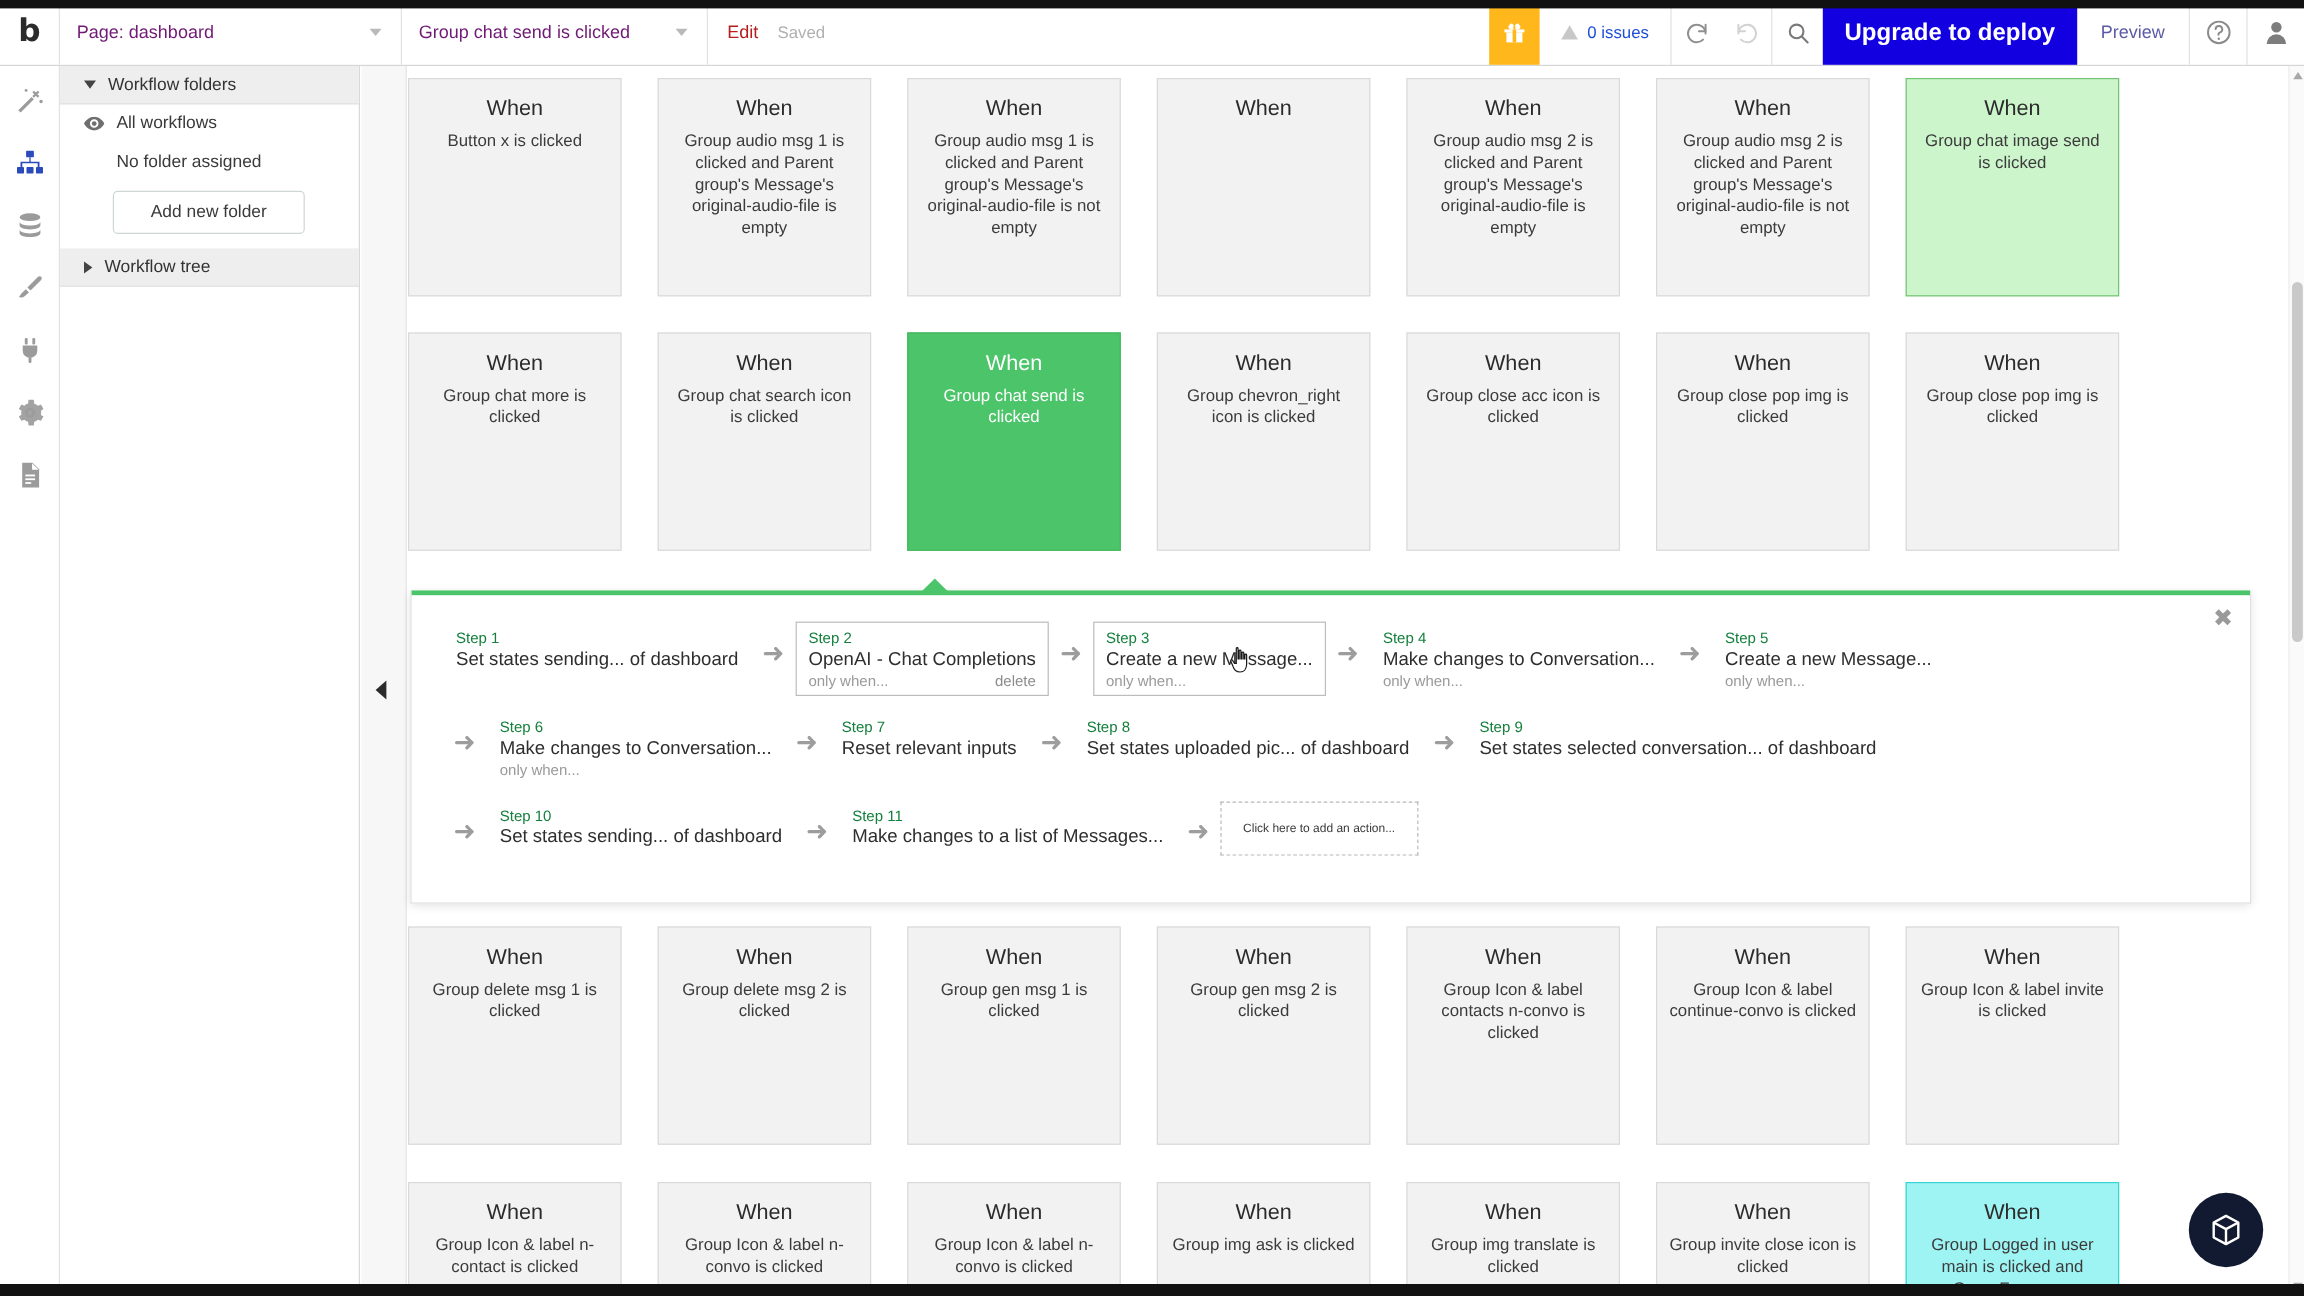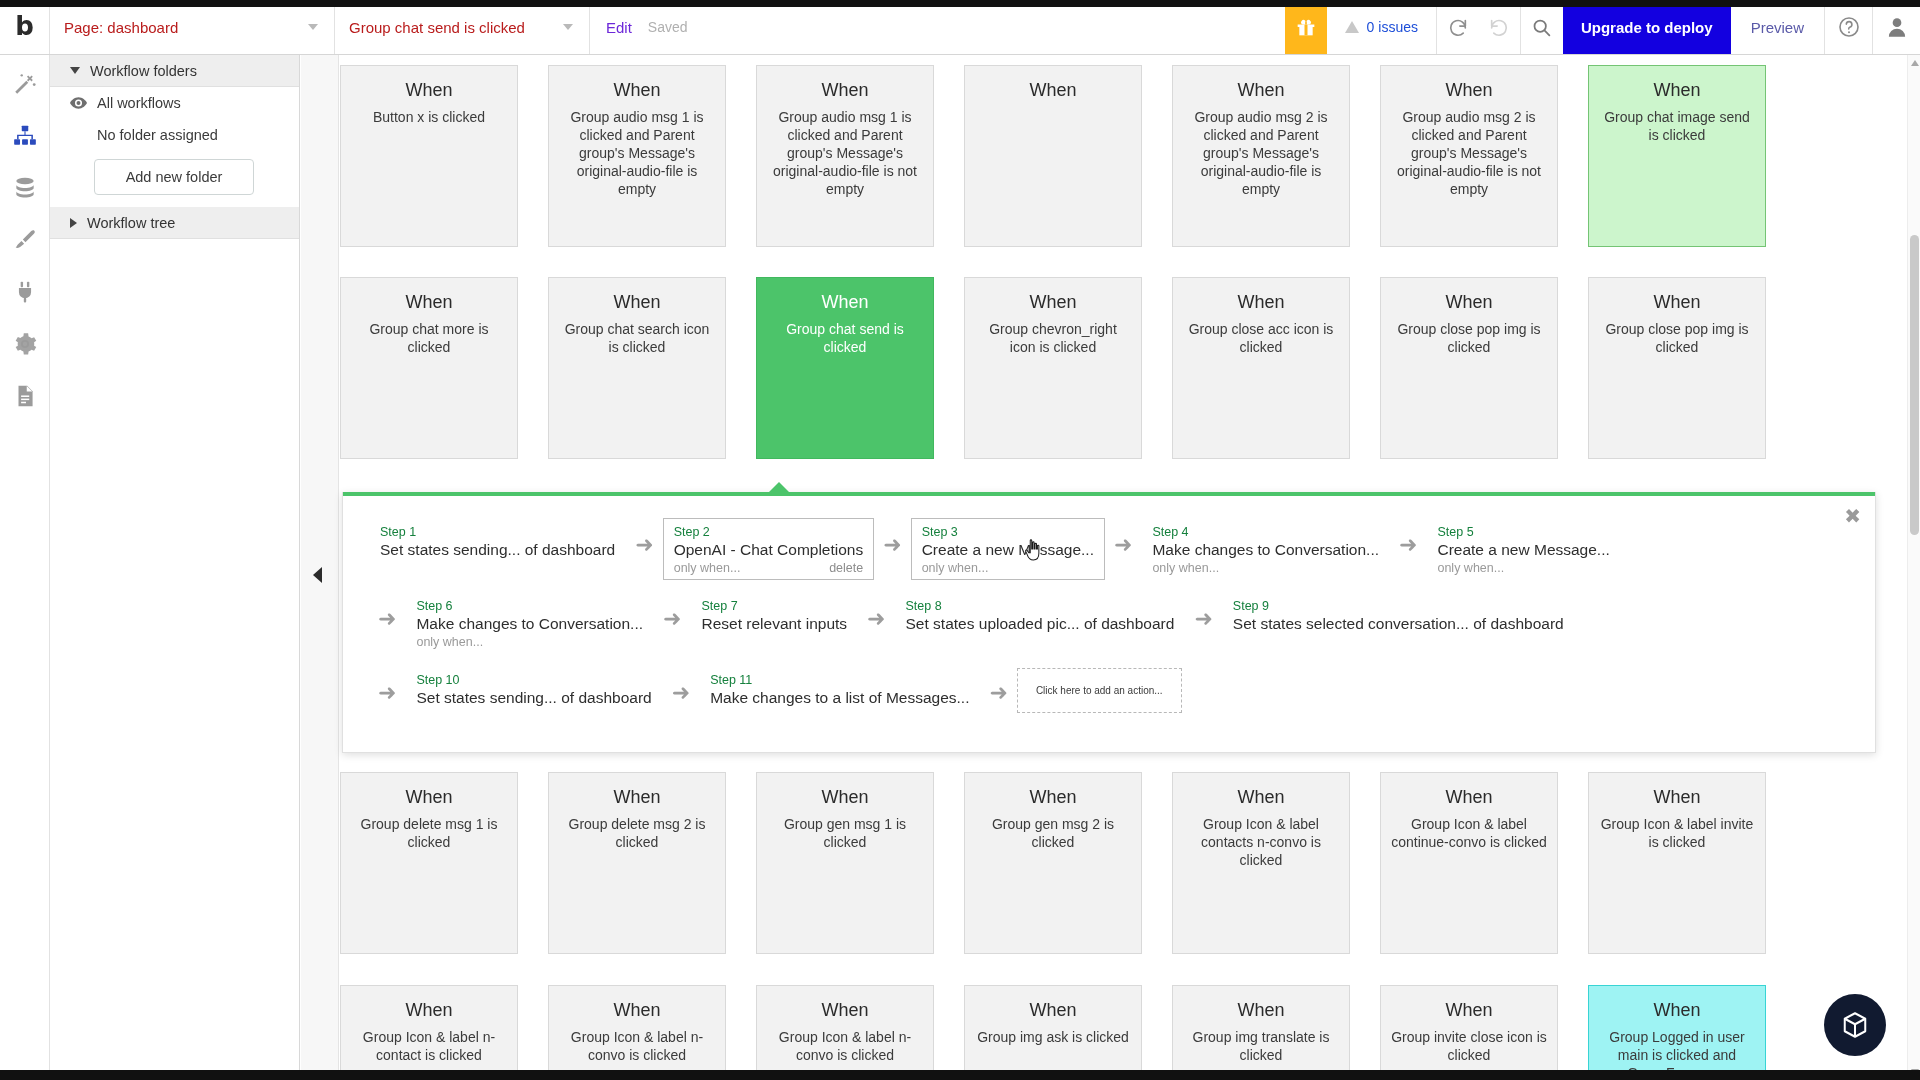--- a/index.html
+++ b/index.html
@@ -28,36 +28,36 @@
     font-family: "DejaVu Sans", sans-serif;
     font-size: 26px; font-weight: bold; color: #2b2b2b;
     line-height: 1; position: relative; top: -1px;
   }
   .tb-select {
     display: flex; align-items: center;
     padding: 0 14px;
     border-right: 1px solid #e2e2e2;
     font-size: 15px;
     position: relative;
-    color: #b91c1c;
+    color: #701a75;
     cursor: pointer;
   }
   .tb-select.page { width: 285px; }
   .tb-select.event { width: 255px; }
   .tb-select .caret {
     position: absolute; right: 16px; top: 50%;
     transform: translateY(-50%);
     width: 0; height: 0;
     border-left: 5px solid transparent;
     border-right: 5px solid transparent;
     border-top: 6px solid #b9b9b9;
   }
   .tb-edit {
     display: flex; align-items: center; padding: 0 16px;
-    font-size: 15px; color: #6d28d9; cursor: pointer;
+    font-size: 15px; color: #b91c1c; cursor: pointer;
   }
   .tb-saved {
     display: flex; align-items: center; padding-right: 16px;
     font-size: 14px; color: #b0b0b0;
   }
   .tb-spacer { flex: 1 1 auto; }
   .gift-btn {
     width: 42px; background: #ffb71b;
     display: flex; align-items: center; justify-content: center;
     cursor: pointer;
@@ -75,21 +75,21 @@
   }
   .issues-text { color: #1d4ed8; }
   .icon-cell {
     width: 42px; display: flex; align-items: center; justify-content: center;
     cursor: pointer;
   }
   .icon-cell.bordered { border-right: 1px solid #e2e2e2; }
   .deploy-btn {
     background: #1300e0; color: #ffffff;
     display: flex; align-items: center; padding: 0 18px;
-    font-size: 15px; font-weight: bold; cursor: pointer;
+    font-size: 20px; font-weight: bold; cursor: pointer;
   }
   .preview-btn {
     display: flex; align-items: center; padding: 0 20px;
     font-size: 15px; color: #5a5aa8; cursor: pointer;
   }
   .help-cell, .avatar-cell {
     width: 48px; display: flex; align-items: center; justify-content: center;
     border-left: 1px solid #e2e2e2; cursor: pointer;
   }
 

